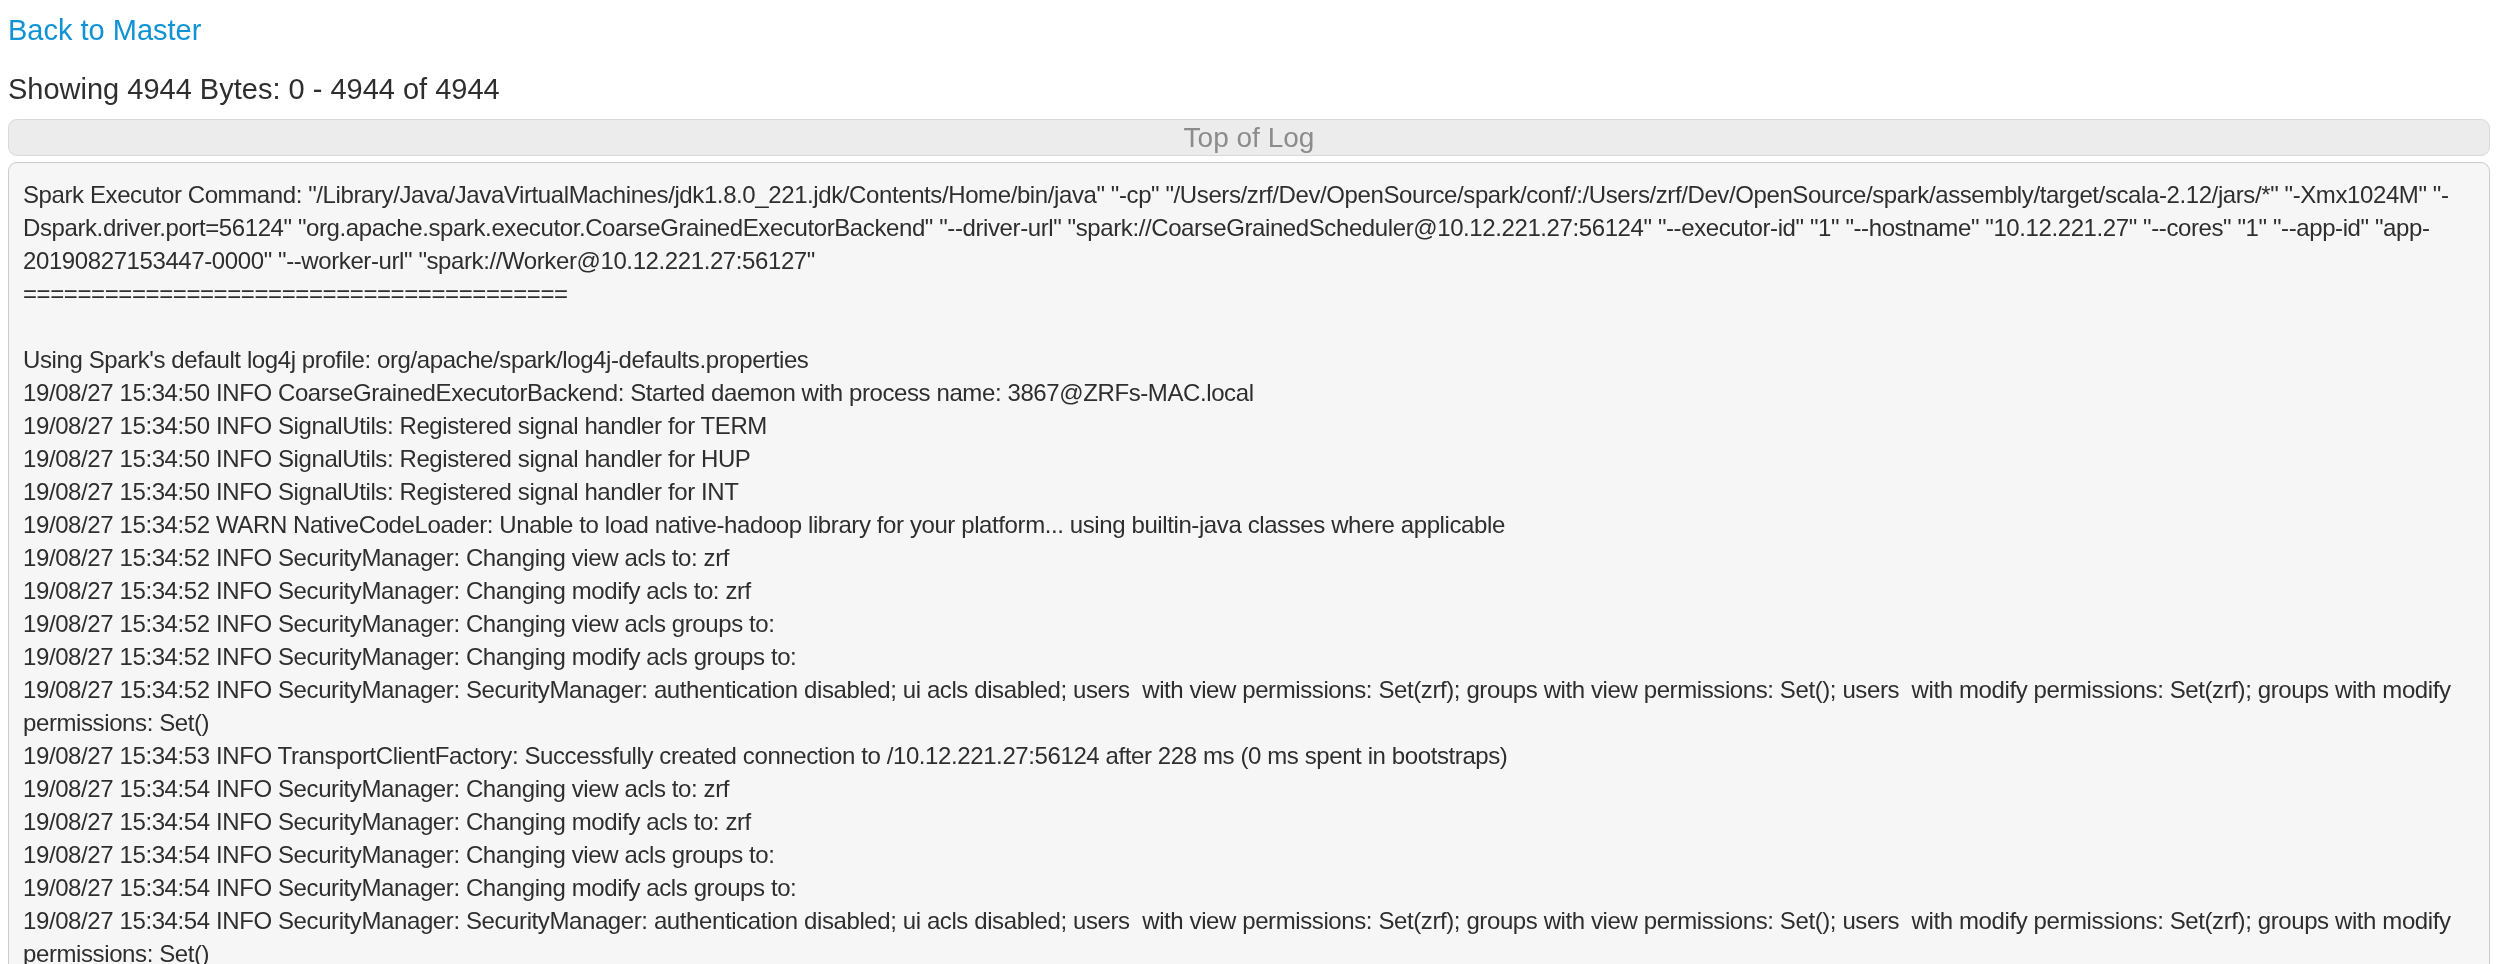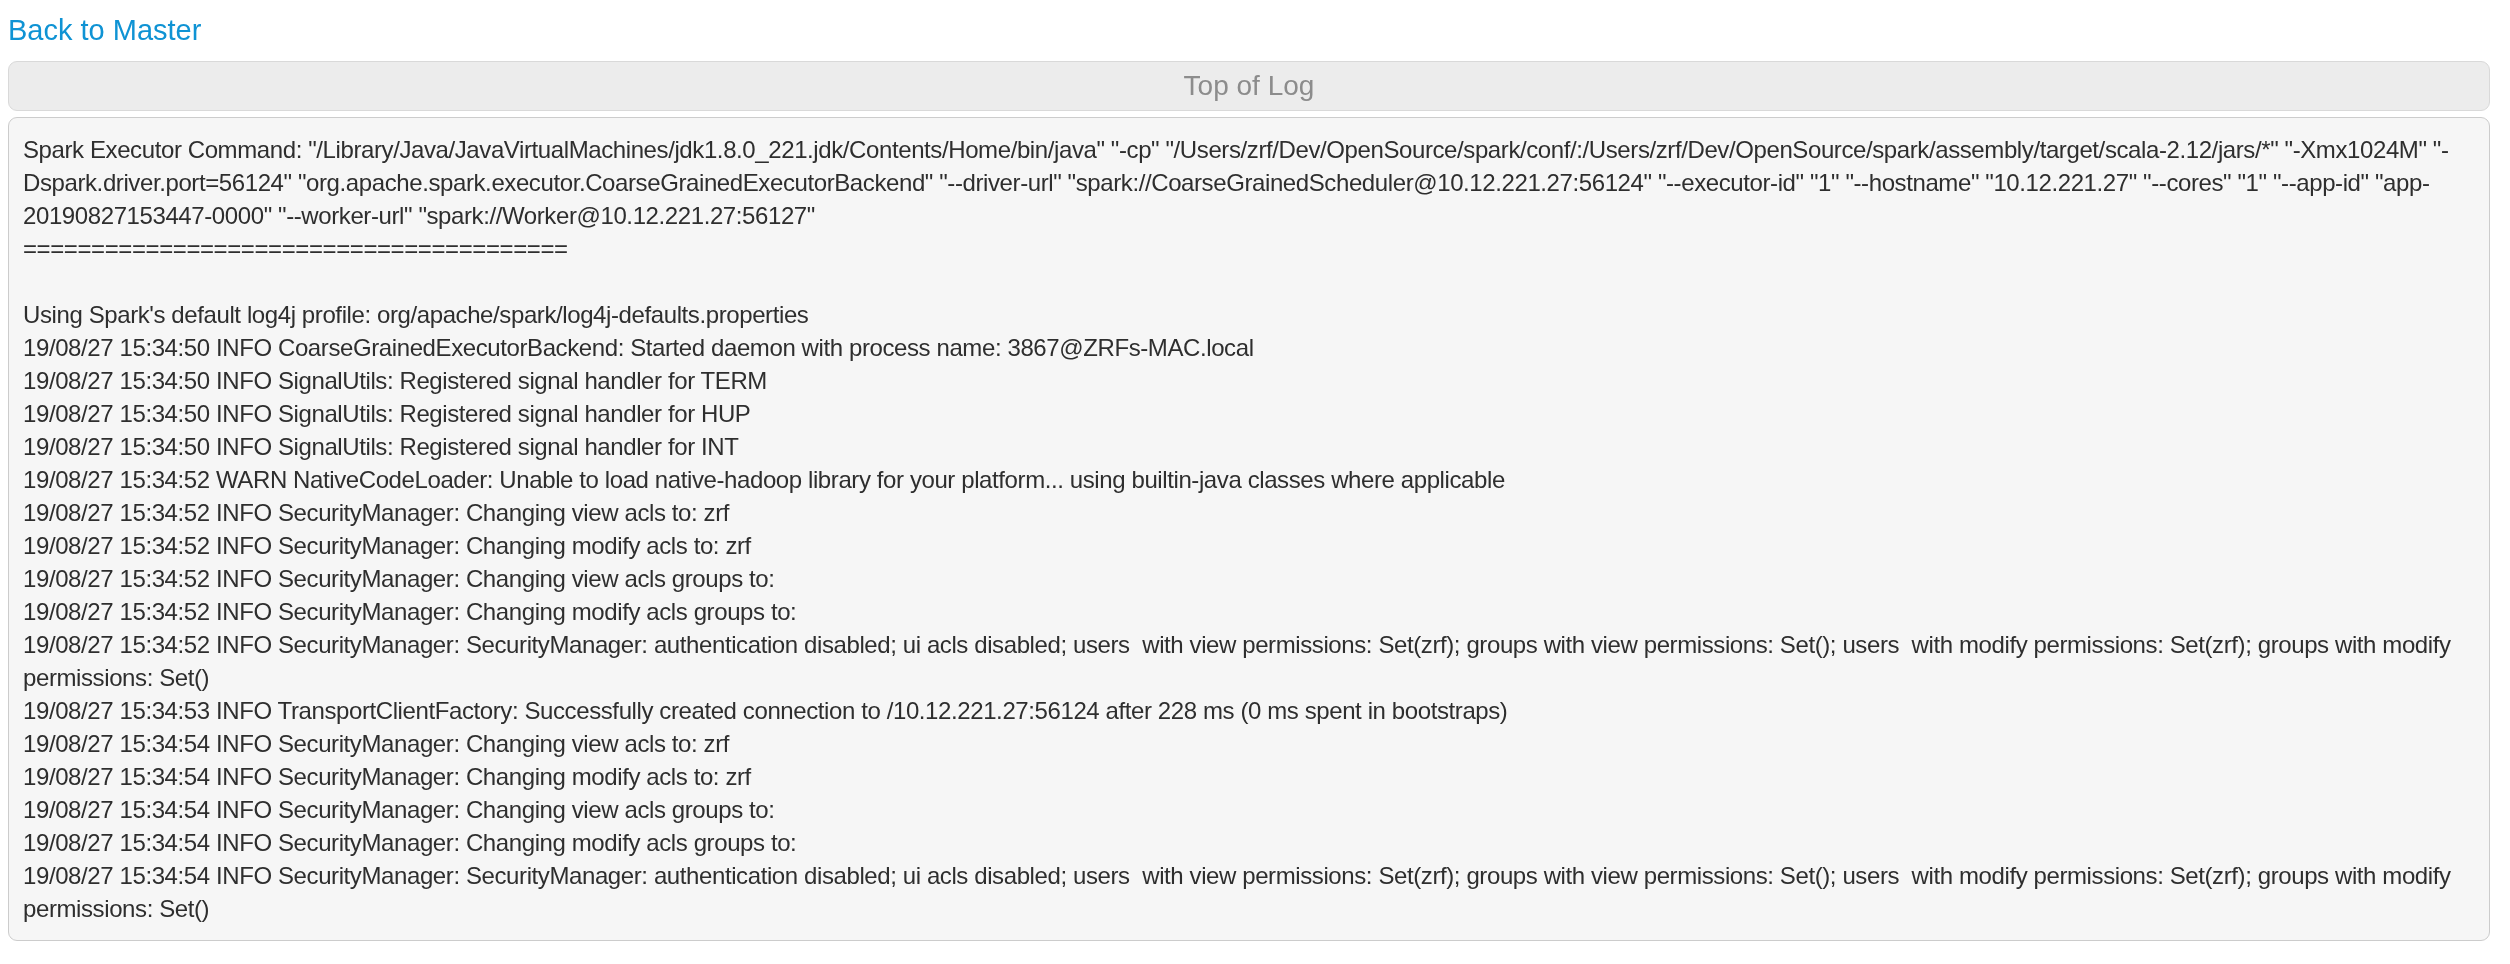--- a/index.html
+++ b/index.html
@@ -38,21 +38,21 @@
   }
   .byte-range{
     font-size:29px;
     line-height:34px;
     margin:24px 0 0 0;
     color:var(--text-dark);
   }
   .log-header{
     margin-top:13px;
     width:100%;
-    height:50px;
+    height:37px;
     background:var(--bar-bg);
     border:1px solid var(--bar-border);
     border-radius:9px;
     display:flex;
     align-items:center;
     justify-content:center;
     cursor:pointer;
   }
   .log-header span{
     font-size:28px;
@@ -76,20 +76,21 @@
     min-height:820px;
   }
 </style>
 </head>
 <body>
 
 <div class="page">
 
   <a href="#" class="back-link">Back to Master</a>
 
+  <p class="byte-range">Showing 4944 Bytes: 0 - 4944 of 4944</p>
 
   <div class="log-header">
     <span>Top of Log</span>
   </div>
 
   <pre class="log-content">Spark Executor Command: "/Library/Java/JavaVirtualMachines/jdk1.8.0_221.jdk/Contents/Home/bin/java" "-cp" "/Users/zrf/Dev/OpenSource/spark/conf/:/Users/zrf/Dev/OpenSource/spark/assembly/target/scala-2.12/jars/*" "-Xmx1024M" "-Dspark.driver.port=56124" "org.apache.spark.executor.CoarseGrainedExecutorBackend" "--driver-url" "spark://CoarseGrainedScheduler@10.12.221.27:56124" "--executor-id" "1" "--hostname" "10.12.221.27" "--cores" "1" "--app-id" "app-20190827153447-0000" "--worker-url" "spark://Worker@10.12.221.27:56127"
 ========================================
 
 Using Spark's default log4j profile: org/apache/spark/log4j-defaults.properties
 19/08/27 15:34:50 INFO CoarseGrainedExecutorBackend: Started daemon with process name: 3867@ZRFs-MAC.local

